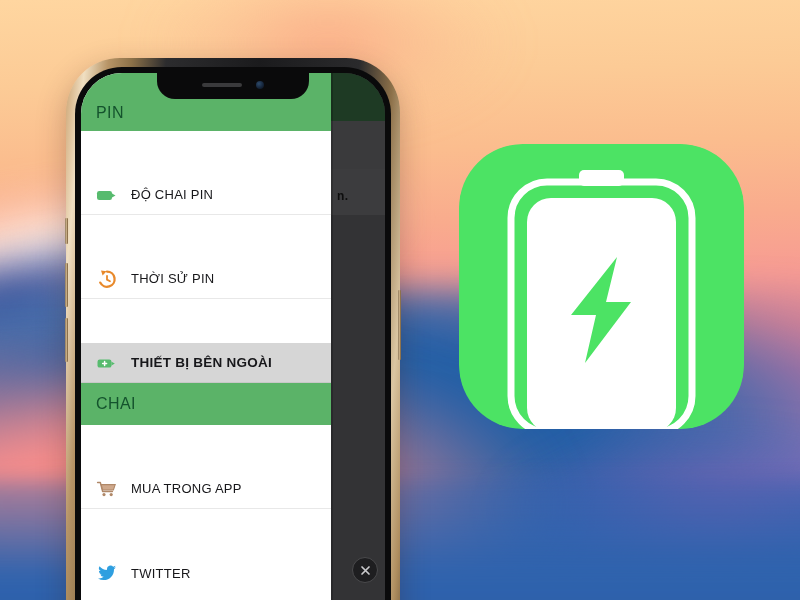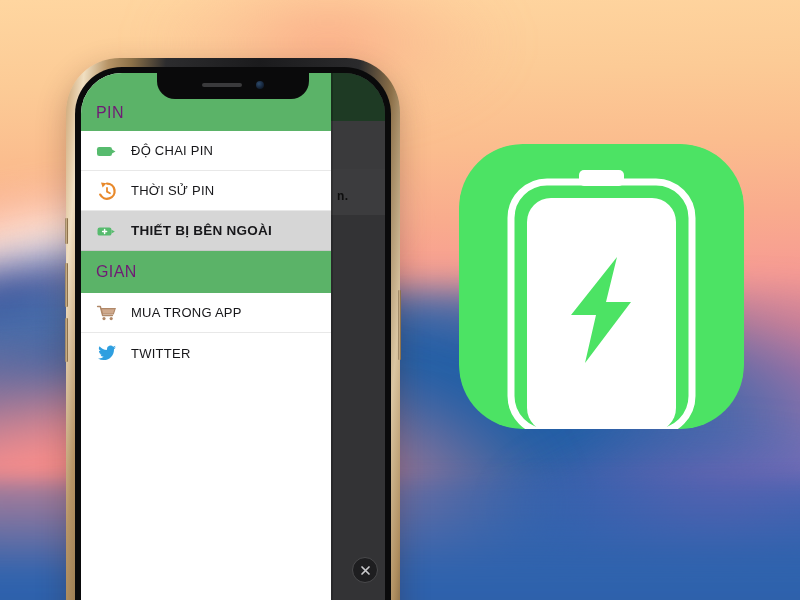--- a/index.html
+++ b/index.html
@@ -234,35 +234,36 @@
     z-index: 20;
     overflow: hidden;
   }
 
   .section-head {
     height: 42px;
     background: #5bb368;
     display: flex;
     align-items: center;
     padding-left: 15px;
-    color: #701a75;
+    color: #14532d;
     font-size: 16px;
     font-weight: 400;
     letter-spacing: .4px;
   }
   .section-head.first { height: 58px; align-items: flex-end; padding-bottom: 9px; }
 
   .menu-row {
     height: 40px;
     display: flex;
     align-items: center;
     padding-left: 15px;
     background: #ffffff;
     border-bottom: 1px solid #e8e8e8;
     position: relative;
+    margin-top: 44px;
   }
   .menu-row:last-child { border-bottom: none; }
   .menu-row.active {
     background: #d6d6d6;
     border-bottom-color: #c8c8c8;
   }
 
   .row-icon {
     width: 22px;
     height: 22px;
@@ -385,21 +386,21 @@
           <div class="menu-row active">
             <span class="row-icon">
               <svg width="22" height="22" viewBox="0 0 22 22">
                 <rect x="1.5" y="7.6" width="14" height="8" rx="2.2" fill="#57bb6e"></rect>
                 <path d="M15.5 9.8 L18.8 11.6 L15.5 13.4 Z" fill="#57bb6e"></path>
                 <path d="M6.6 11.6 L10.6 11.6 M8.6 9.6 L8.6 13.6" stroke="#ffffff" stroke-width="1.5" stroke-linecap="round"></path>
               </svg>
             </span>
             <span class="row-label">THIẾT BỊ BÊN NGOÀI</span>
           </div>
-          <div class="section-head">GIAN</div>
+          <div class="section-head">CHAI</div>
           <div class="menu-row">
             <span class="row-icon">
               <svg width="22" height="22" viewBox="0 0 22 22">
                 <path d="M1.6 4.4 L4.3 4.4 L6.6 13.4 L16.4 13.4" fill="none" stroke="#b08868" stroke-width="1.5" stroke-linecap="round" stroke-linejoin="round"></path>
                 <path d="M5.2 6.6 L19.2 6.6 L17.4 12.0 L6.6 12.0 Z" fill="#cfa98c" stroke="#b08868" stroke-width="1.1"></path>
                 <circle cx="8.0" cy="16.6" r="1.6" fill="#b08868"></circle>
                 <circle cx="15.2" cy="16.6" r="1.6" fill="#b08868"></circle>
               </svg>
             </span>
             <span class="row-label">MUA TRONG APP</span>

